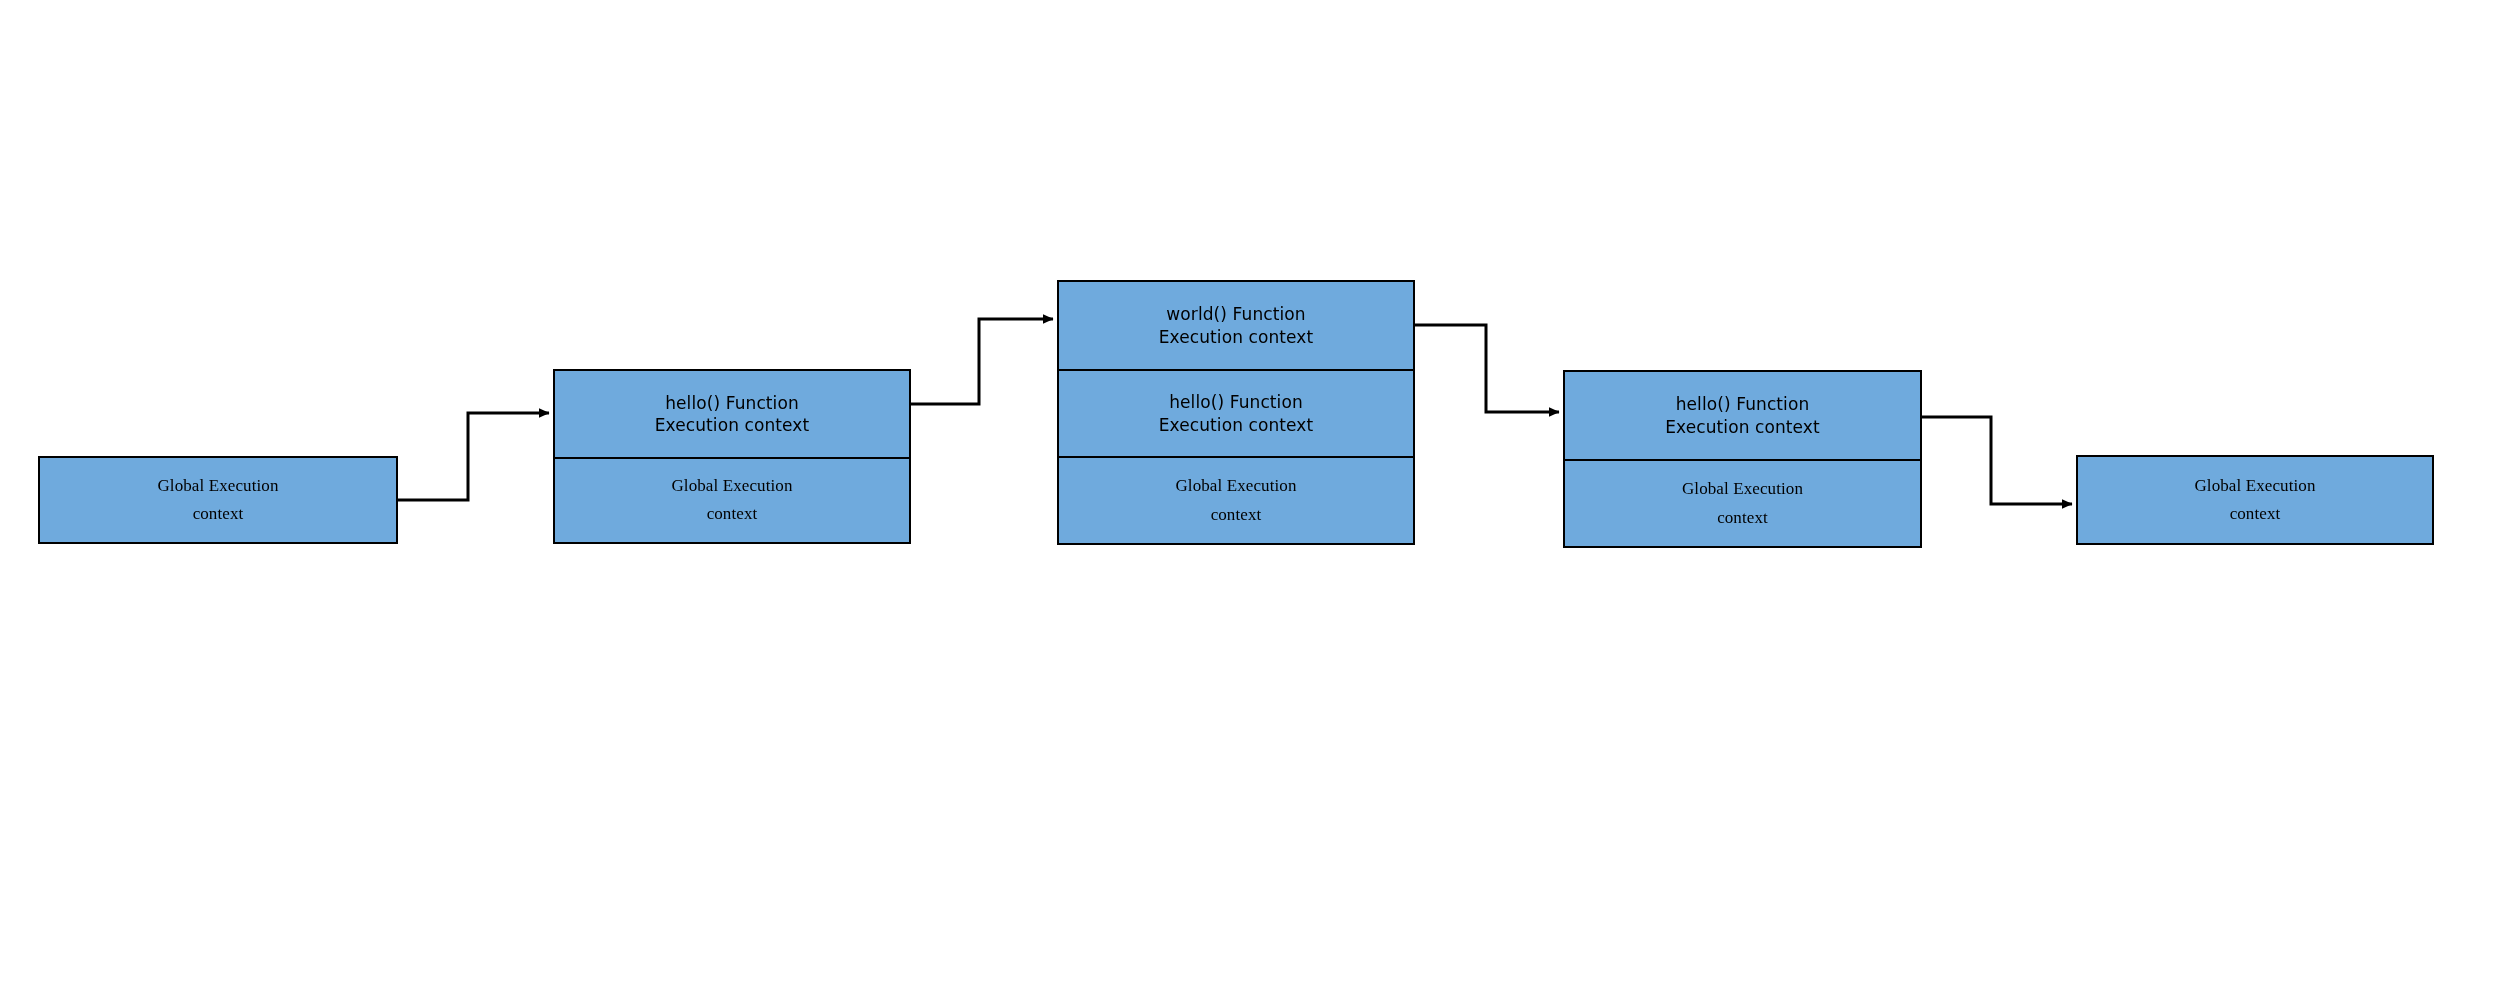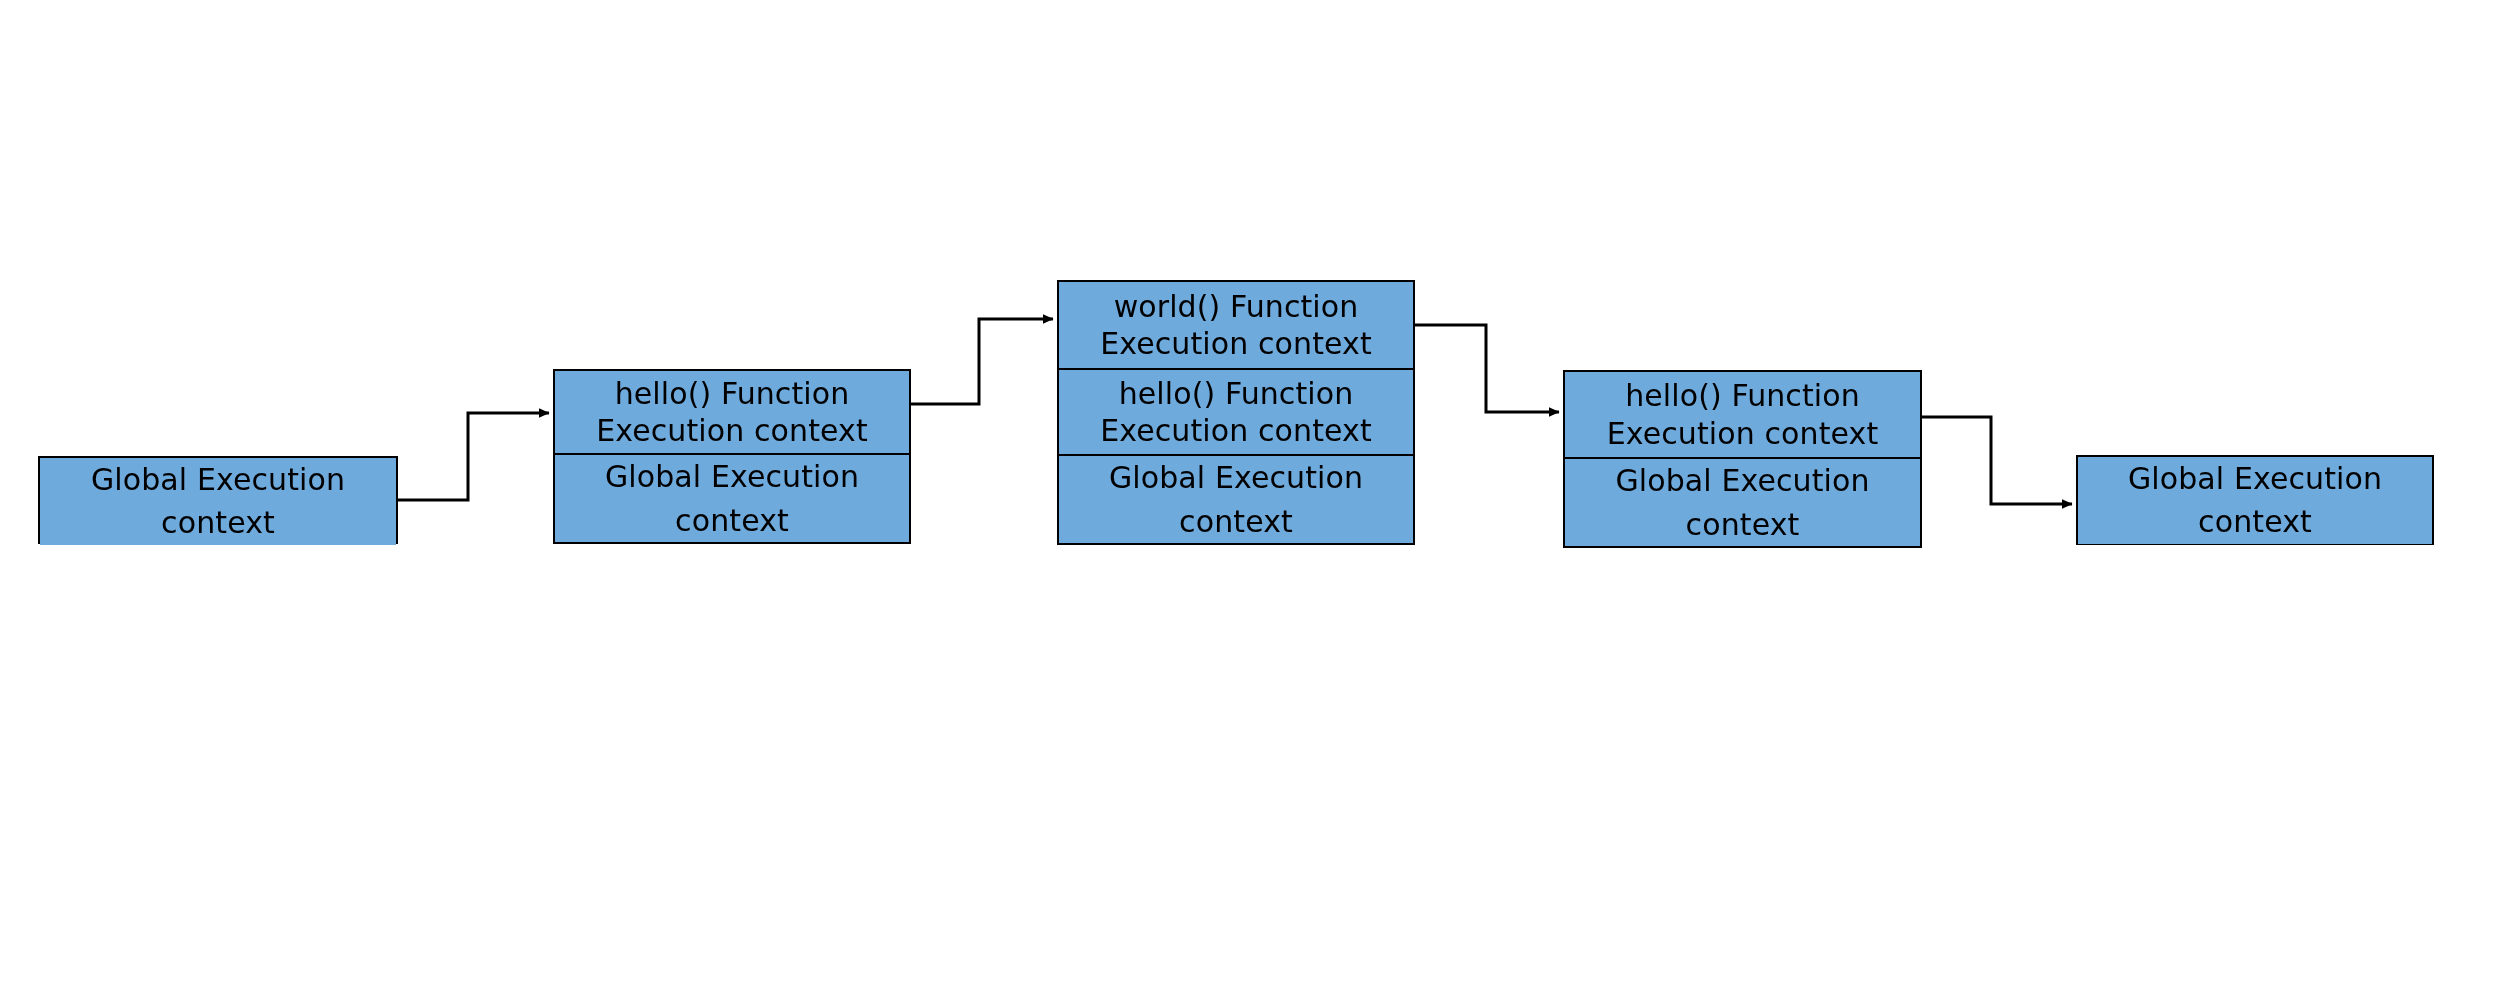--- a/index.html
+++ b/index.html
@@ -36,34 +36,35 @@
     background: #6FAADD;
   }
   .stack-cell {
     box-sizing: border-box;
     display: flex;
     flex-direction: column;
     align-items: center;
     justify-content: center;
     background: #6FAADD;
     color: #000000;
-    font-size: 30px;
+    font-size: 17px;
     line-height: 1.18;
     letter-spacing: 0.1px;
     white-space: nowrap;
   }
   .stack-cell + .stack-cell {
     border-top: 2px solid #000000;
   }
   .cell-line {
     display: block;
     padding: 1px 0;
   }
   .cell-line.spaced {
     padding: 4px 0;
+    font-family: Liberation Serif, serif;
   }
 </style>
 </head>
 <body>
 
 <div id="diagram-canvas" style="width: 2500px; height: 1000px; background: rgb(255, 255, 255);">
 
   <svg id="diagram-svg" viewBox="0 0 2500 1000" xmlns="http://www.w3.org/2000/svg" aria-hidden="true">
     <defs>
       <marker id="arrowhead" markerWidth="11" markerHeight="11" refX="10.2" refY="5.5" orient="auto" markerUnits="userSpaceOnUse">

